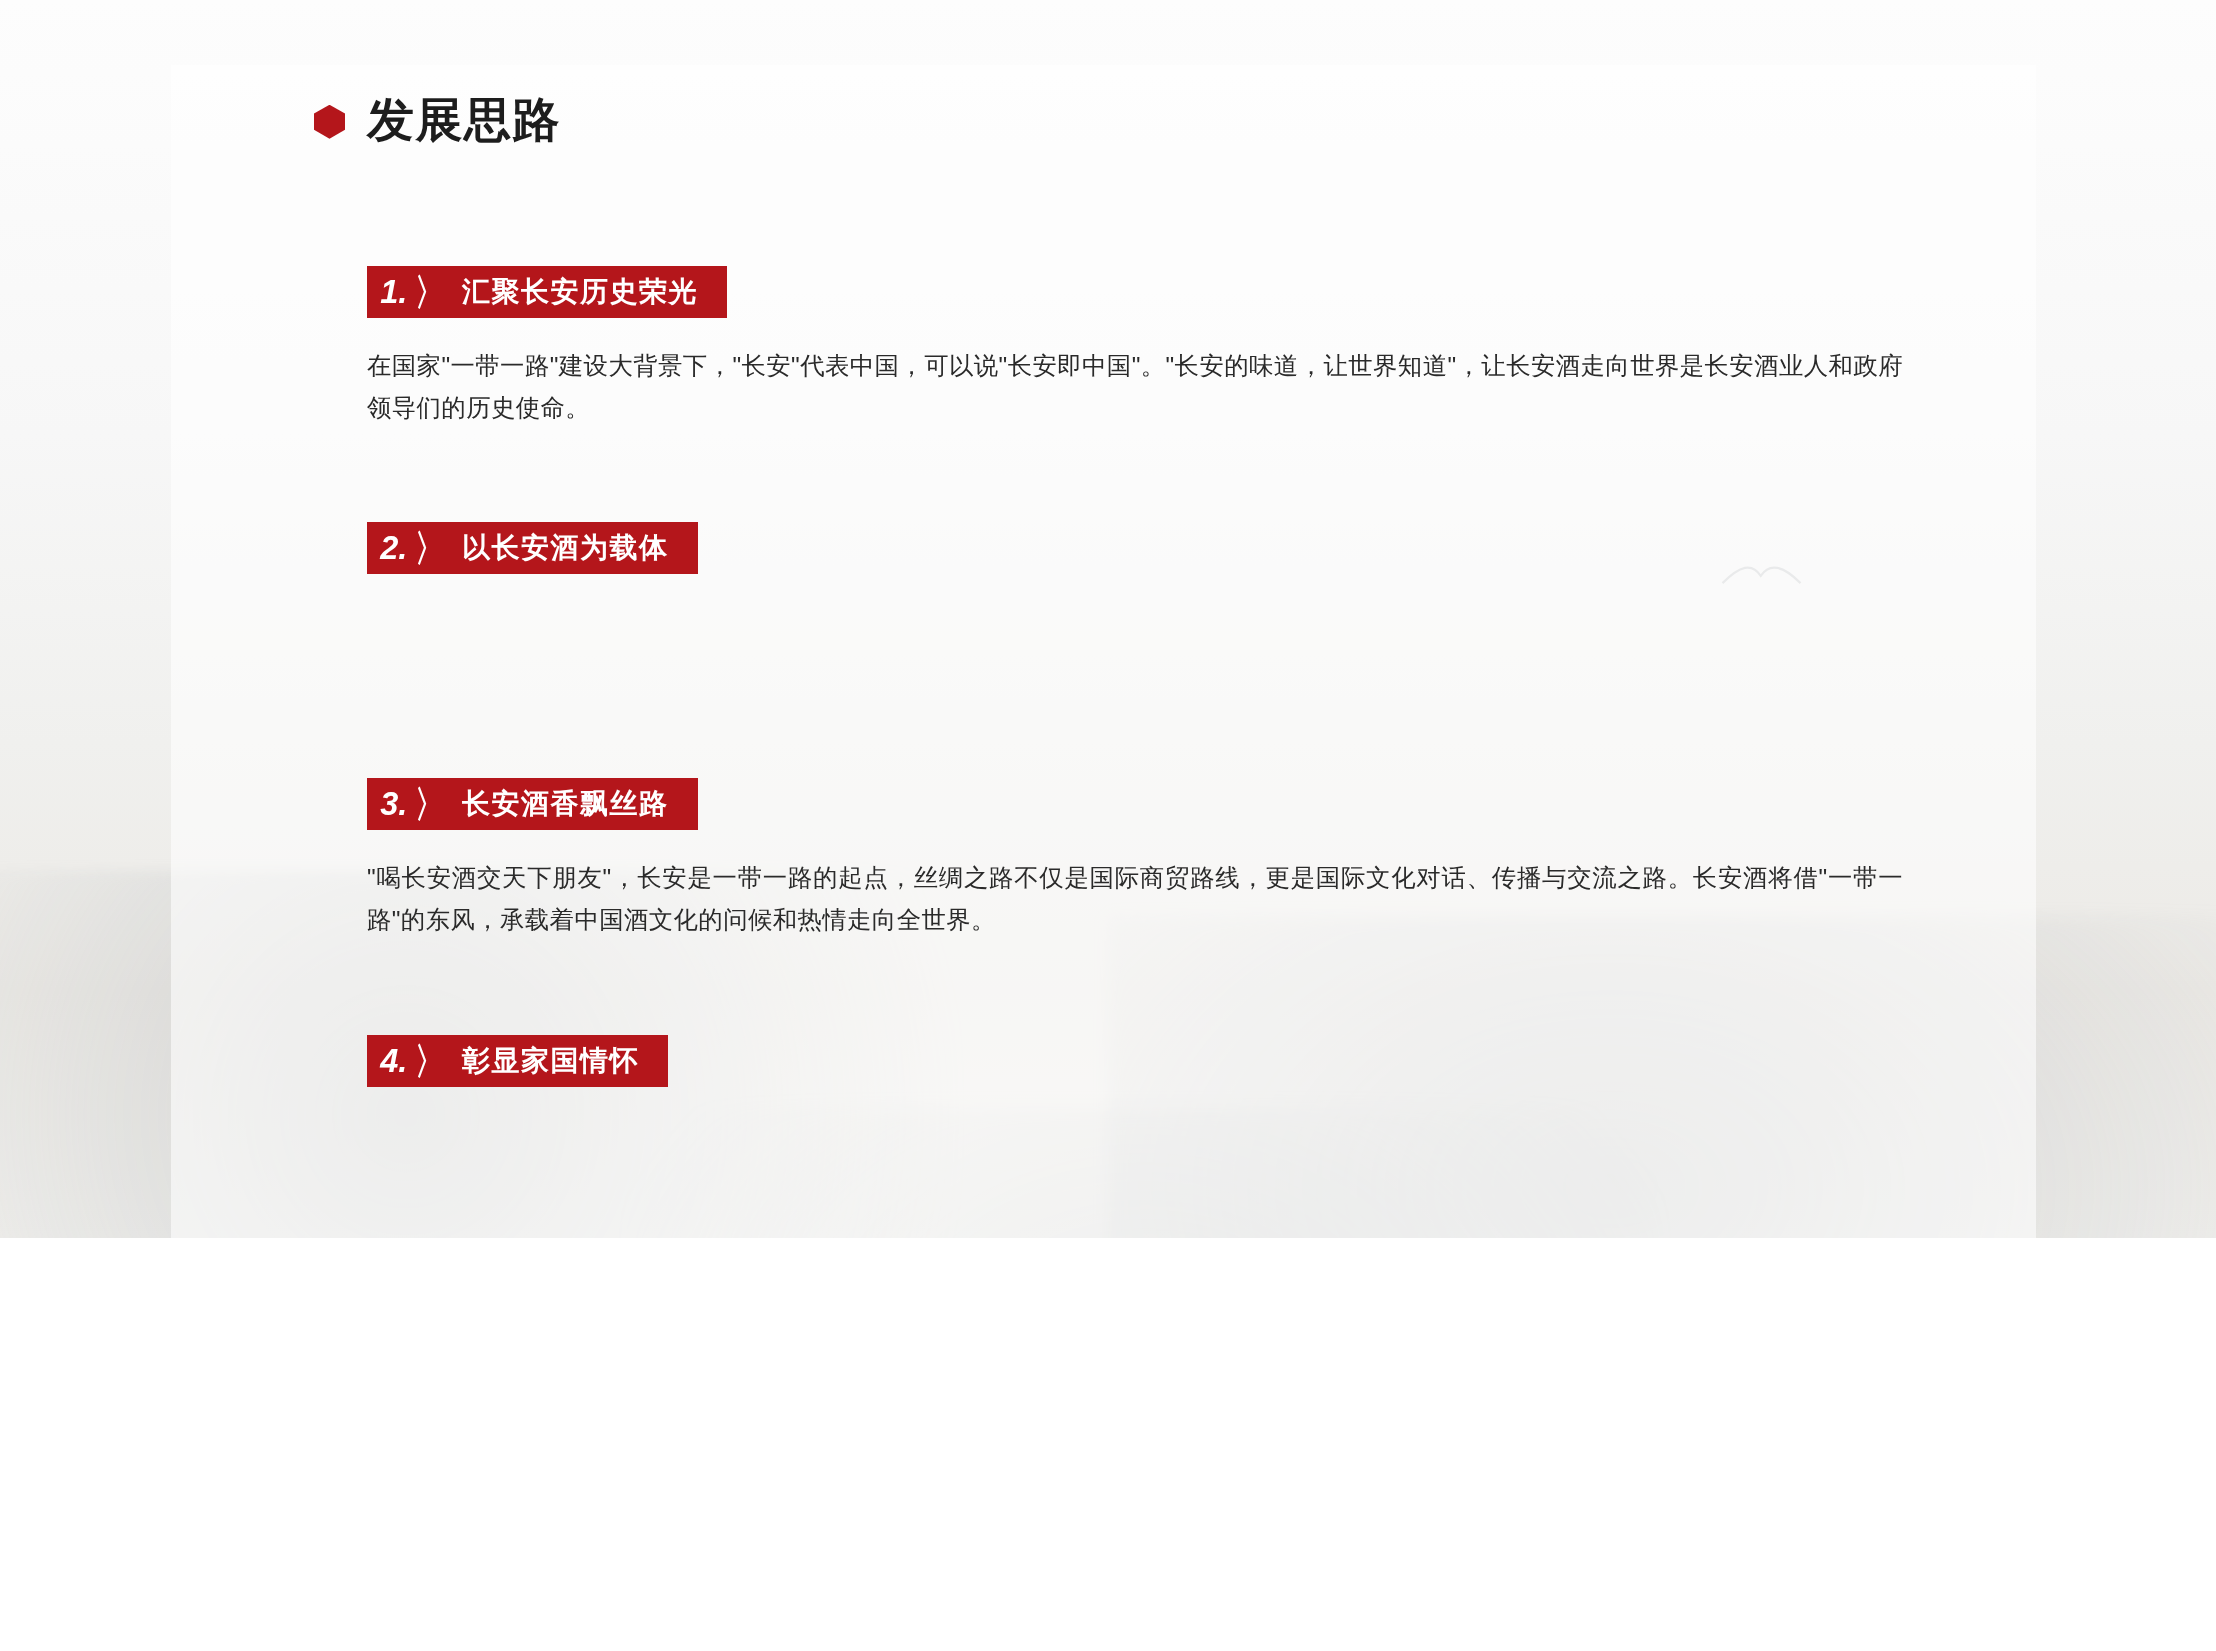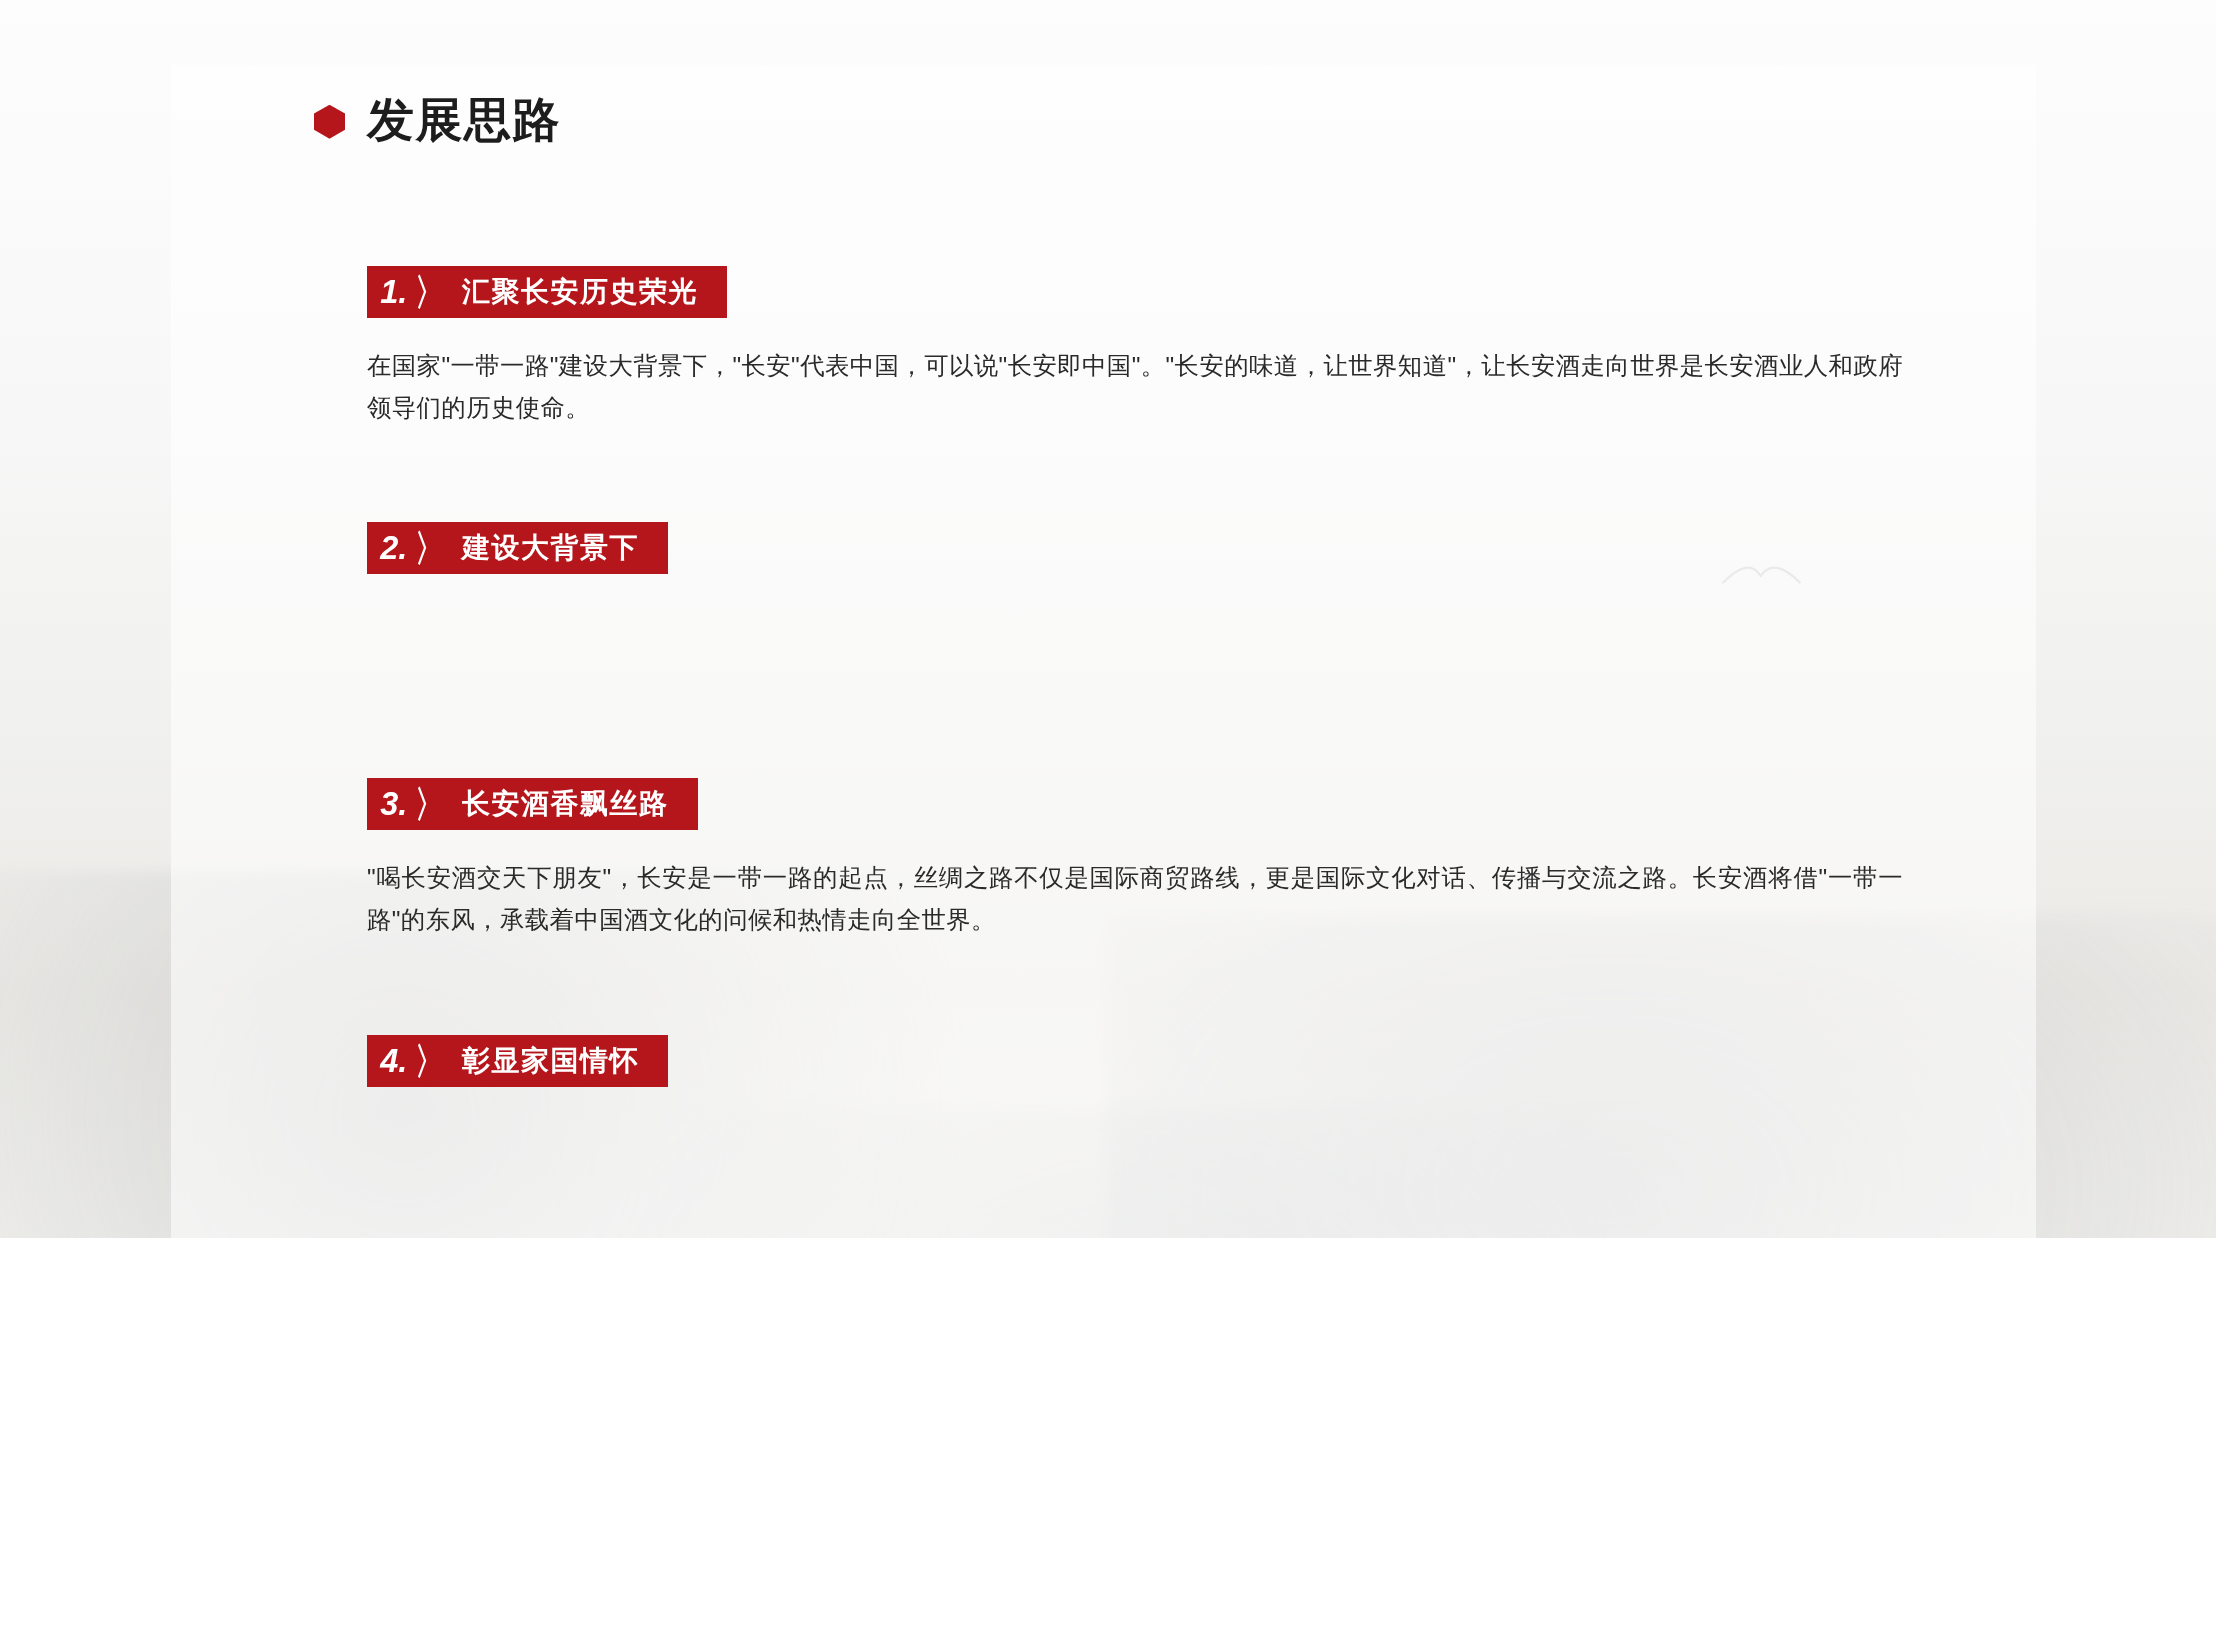--- a/index.html
+++ b/index.html
@@ -200,21 +200,21 @@
         <span class="chev">〉</span>
         <span class="label-text">汇聚长安历史荣光</span>
       </div>
       <div class="body-text">在国家"一带一路"建设大背景下，"长安"代表中国，可以说"长安即中国"。"长安的味道，让世界知道"，让长安酒走向世界是长安酒业人和政府领导们的历史使命。</div>
     </div>
 
     <div class="item" style="top:522px">
       <div class="label-bar">
         <span class="num">2.</span>
         <span class="chev">〉</span>
-        <span class="label-text">建设大背景下</span>
+        <span class="label-text">以长安酒为载体</span>
       </div>
     </div>
 
     <div class="item" style="top:778px">
       <div class="label-bar">
         <span class="num">3.</span>
         <span class="chev">〉</span>
         <span class="label-text">长安酒香飘丝路</span>
       </div>
       <div class="body-text">"喝长安酒交天下朋友"，长安是一带一路的起点，丝绸之路不仅是国际商贸路线，更是国际文化对话、传播与交流之路。长安酒将借"一带一路"的东风，承载着中国酒文化的问候和热情走向全世界。</div>

